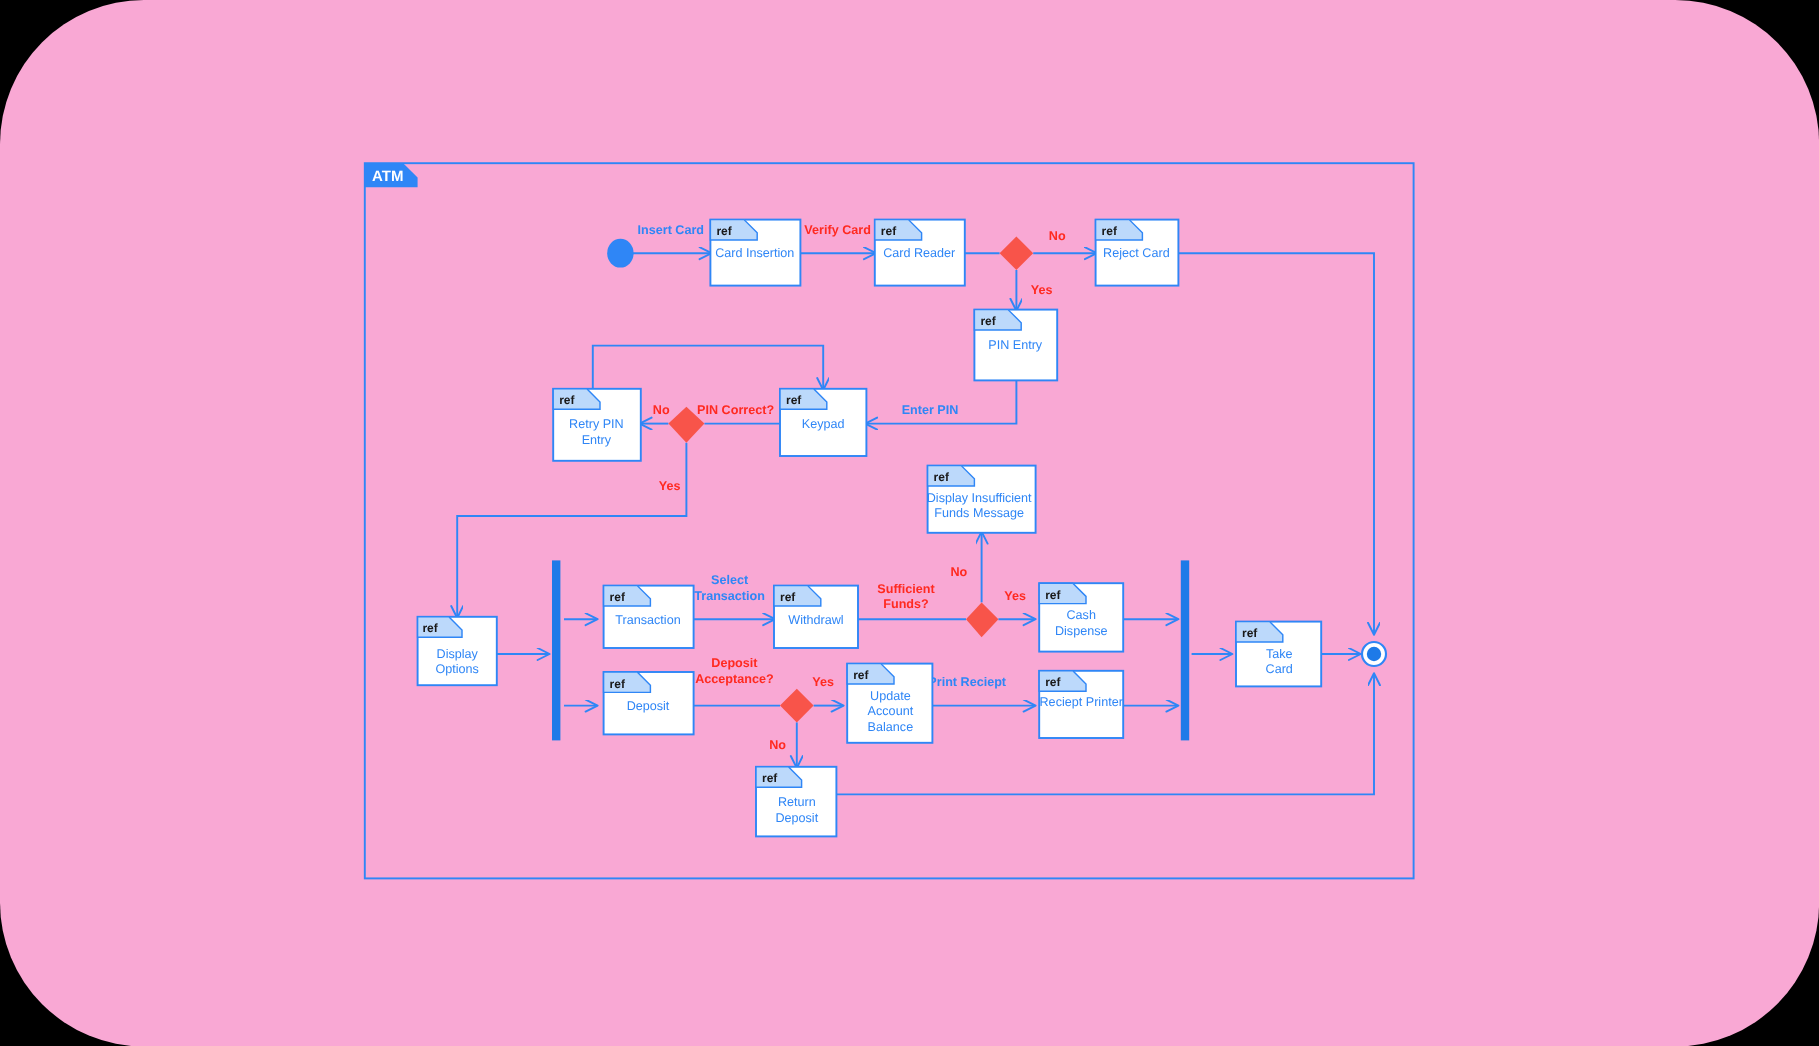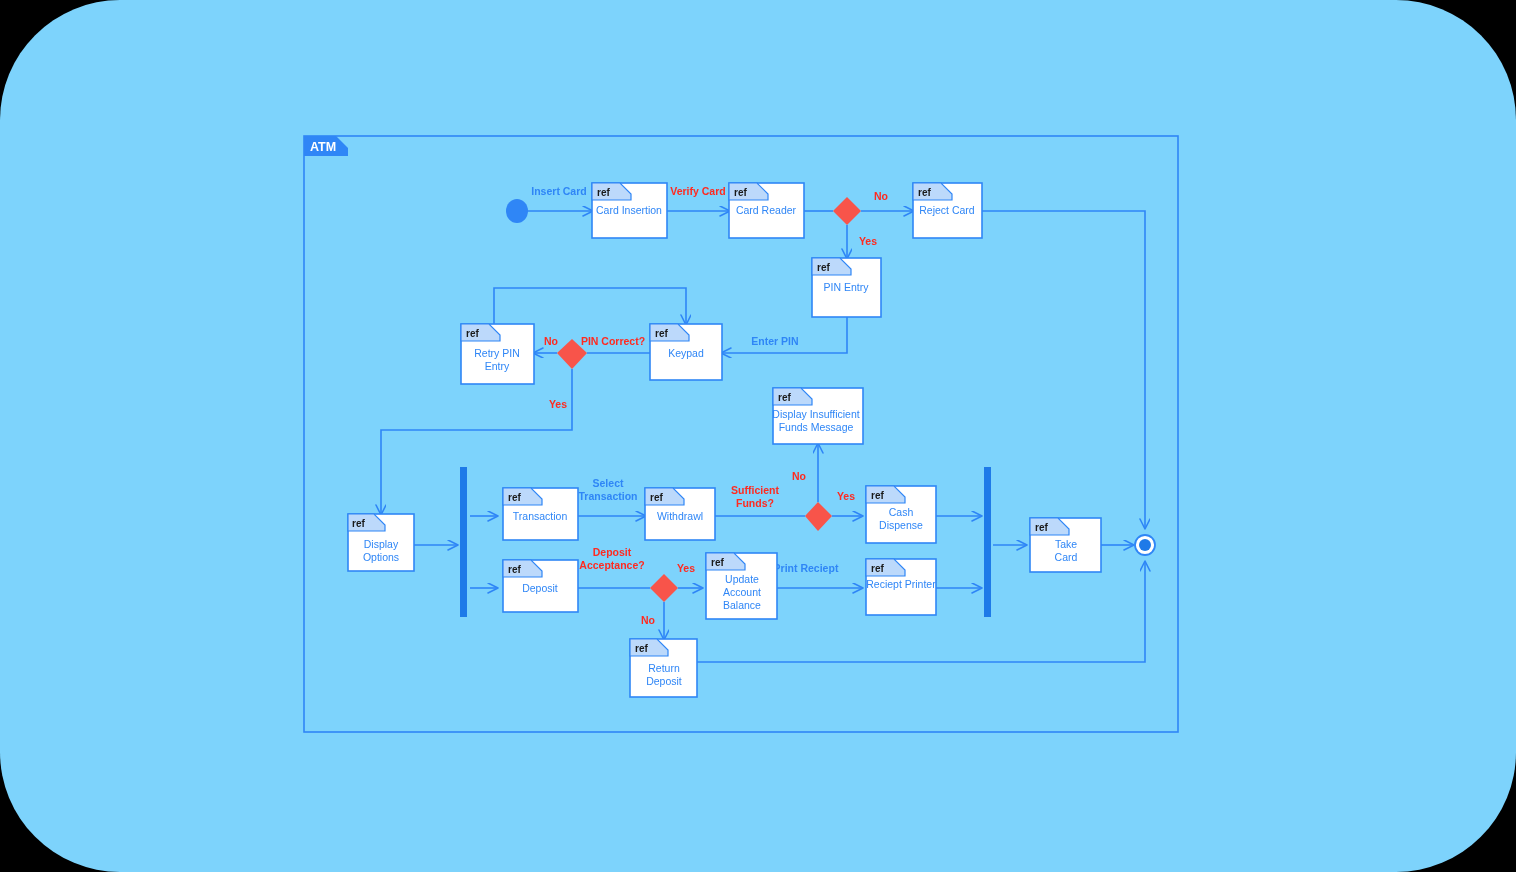--- a/index.html
+++ b/index.html
@@ -1,18 +1,18 @@
 <!DOCTYPE html>
 <html><head>
 <meta charset="utf-8">
 <title>ATM UML Activity Diagram</title>
 <style>
   html,body{margin:0;padding:0;background:#000;}
   body{width:1516px;height:872px;font-family:"Liberation Sans",sans-serif;overflow:hidden;}
-  #page{position:absolute;left:0;top:0;width:1516px;height:872px;background:#7dd3fc;border-radius:120px;overflow:hidden;}
+  #page{position:absolute;left:0;top:0;width:1516px;height:872px;background:#f9a8d4;border-radius:120px;overflow:hidden;}
   #stage{position:absolute;left:0;top:0;width:1516px;height:872px;}
   svg{position:absolute;left:0;top:0;width:1516px;height:872px;display:block;}
   .ref-label{font-size:10px;font-weight:bold;fill:#1a1a1a;font-family:"Liberation Sans",sans-serif;}
   .node-label{font-size:10.5px;fill:#2f86f6;font-family:"Liberation Sans",sans-serif;text-anchor:middle;}
   .msg-blue{font-size:10.5px;font-weight:bold;fill:#2f86f6;font-family:"Liberation Sans",sans-serif;text-anchor:middle;}
   .msg-red{font-size:10.5px;font-weight:bold;fill:#ff2a20;font-family:"Liberation Sans",sans-serif;text-anchor:middle;}
   .frame-title{font-size:12.5px;font-weight:bold;fill:#ffffff;font-family:"Liberation Sans",sans-serif;}
 </style>
 </head>
 <body>

